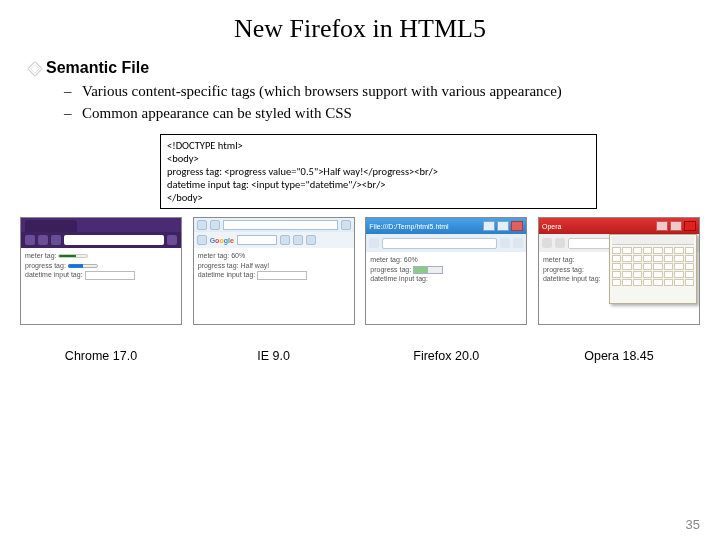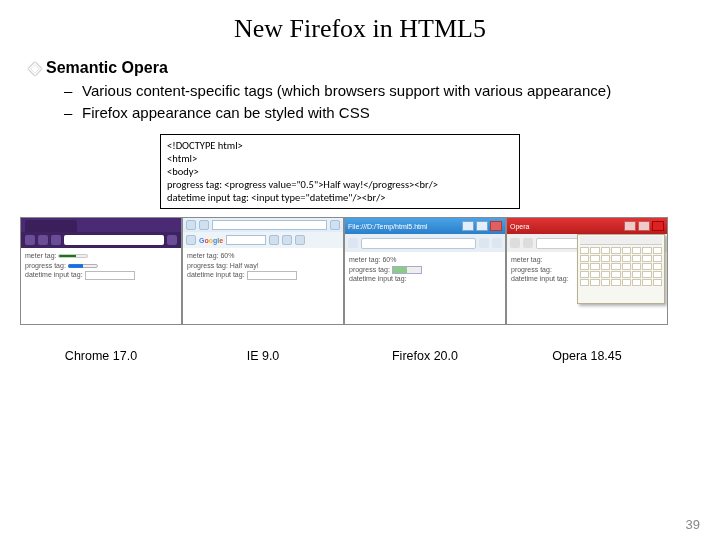--- a/index.html
+++ b/index.html
@@ -29,48 +29,50 @@
     display: inline-block;
     width: 14px;
     text-align: center;
     margin-right: 4px;
     color: #fff;
     text-shadow: 0 0 1px #888, 0 0 2px #888;
   }
   ul.bullets {
     list-style: none;
     margin: 4px 0 8px 36px;
+    font-family: Liberation Serif, serif;
   }
   ul.bullets li {
     position: relative;
     padding-left: 18px;
     font-size: 15px;
     line-height: 1.35;
     margin-bottom: 2px;
   }
   ul.bullets li::before {
     content: "–";
     position: absolute;
     left: 0;
     top: 0;
   }
   .codebox {
     margin: 10px 0 8px 132px;
-    width: 360px;
+    width: 437px;
     border: 1px solid #000;
     background: #fff;
     font-family: Calibri, Arial, sans-serif;
     font-size: 10.5px;
     line-height: 1.25;
     padding: 4px 6px;
     white-space: nowrap;
   }
   .shots {
     display: flex;
     margin: 6px 20px 0 20px;
+    justify-content: space-between;
   }
   .shot {
     width: 162px;
     display: flex;
     flex-direction: column;
     align-items: center;
   }
   .browser {
     width: 162px;
     height: 108px;
@@ -174,33 +176,33 @@
     color: #888;
   }
 </style>
 </head>
 <body>
 
 <div class="title">New Firefox in HTML5</div>
 
 <div class="content">
   <div class="h2">
-    <span class="diamond">◈</span><span>Semantic Opera</span>
+    <span class="diamond">◈</span><span>Semantic File</span>
   </div>
   <ul class="bullets">
     <li>Various content-specific tags (which browsers support with various appearance)</li>
-    <li>Firefox appearance can be styled with CSS</li>
+    <li>Common appearance can be styled with CSS</li>
   </ul>
 
   <div class="codebox">
     <div>&lt;!DOCTYPE html&gt;</div>
-    <div>&lt;html&gt;</div>
     <div>&lt;body&gt;</div>
     <div>progress tag: &lt;progress value="0.5"&gt;Half way!&lt;/progress&gt;&lt;br/&gt;</div>
     <div>datetime input tag: &lt;input type="datetime"/&gt;&lt;br/&gt;</div>
+    <div>&lt;/body&gt;</div>
   </div>
 </div>
 
 <div class="shots">
 
   <div class="shot">
     <div class="browser b-chrome">
       <div class="chrome-top">
         <div class="tabstrip">
           <div class="tab"></div>
@@ -343,13 +345,13 @@
             <div class="cell"></div>
             <div class="cell"></div>
         </div>
       </div>
     </div>
     <div class="caption">Opera 18.45</div>
   </div>
 
 </div>
 
-<div class="pagenum">39</div>
+<div class="pagenum">35</div>
 
 </body></html>

